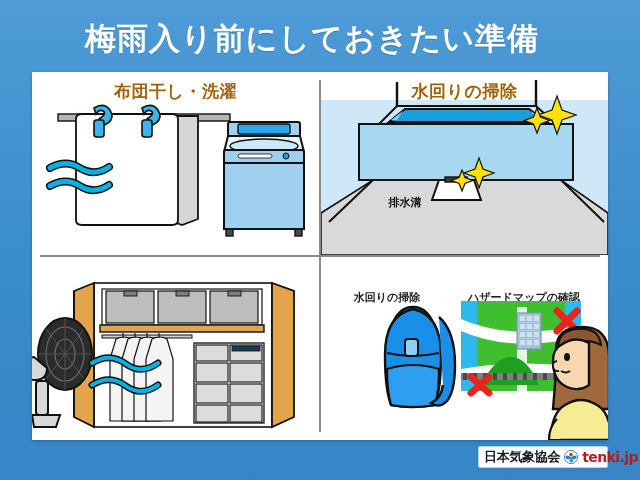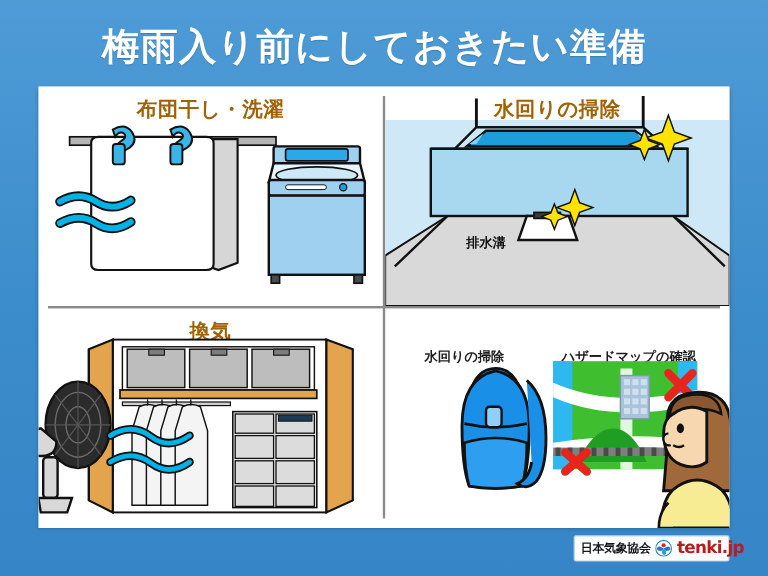--- a/index.html
+++ b/index.html
@@ -38,21 +38,21 @@
   .sublabel{position:absolute;font-size:11px;font-weight:bold;color:#1c1c1c;text-align:center;}
 
   .art{position:absolute;left:0;top:0;width:287px;height:183px;}
 
   
   .logo{
     position:absolute;left:478px;top:446px;width:130px;height:22px;
     background:#ffffff;border:1px solid #b9cfe2;border-radius:2px;
     display:flex;align-items:center;gap:4px;padding:0 5px;box-sizing:border-box;
   }
-  .logo-assoc{font-size:10px;font-weight:bold;color:#15181c;letter-spacing:-.3px;white-space:nowrap;}
+  .logo-assoc{font-size:13px;font-weight:bold;color:#15181c;letter-spacing:-.3px;white-space:nowrap;}
   .logo-mark{width:14px;height:14px;flex:0 0 14px;}
   .logo-word{font-size:14px;font-weight:bold;color:#b91c1c;letter-spacing:-.6px;
      font-family:"DejaVu Sans","Liberation Sans",sans-serif;}
 </style>
 </head>
 <body>
 
 <div id="stage">
 
   <div class="title">梅雨入り前にしておきたい準備</div>
@@ -130,21 +130,20 @@
           <path d="M236 24 l5 14 l14 5 l-14 5 l-5 14 l-5 -14 l-14 -5 l14 -5 Z"></path>
           <path d="M216 36 l3.5 9 l9 3.5 l-9 3.5 l-3.5 9 l-3.5 -9 l-9 -3.5 l9 -3.5 Z"></path>
           <path d="M158 86 l4 11 l11 4 l-11 4 l-4 11 l-4 -11 l-11 -4 l11 -4 Z"></path>
           <path d="M141 98 l3 7.5 l7.5 3 l-7.5 3 l-3 7.5 l-3 -7.5 l-7.5 -3 l7.5 -3 Z"></path>
         </g>
         <text x="84" y="134" font-size="11" font-weight="bold" fill="#111" text-anchor="middle">排水溝</text>
       </svg>
     </div>
 
     <div class="quad q3">
-      <div class="qhead">換気</div>
       <svg class="art" viewBox="0 0 287 183">
 
         <rect x="62" y="26" width="178" height="144" fill="#ffffff" stroke="#111" stroke-width="1.6"></rect>
 
         <path d="M62 26 L62 170 L42 160 L42 34 Z" fill="#e3a44d" stroke="#111" stroke-width="1.8"></path>
         <path d="M42 34 L42 160" stroke="#111" stroke-width="1.6"></path>
 
         <path d="M240 26 L240 170 L262 160 L262 34 Z" fill="#e3a44d" stroke="#111" stroke-width="1.8"></path>
 
         <rect x="70" y="32" width="160" height="36" fill="#ffffff" stroke="#111" stroke-width="1.2"></rect>

